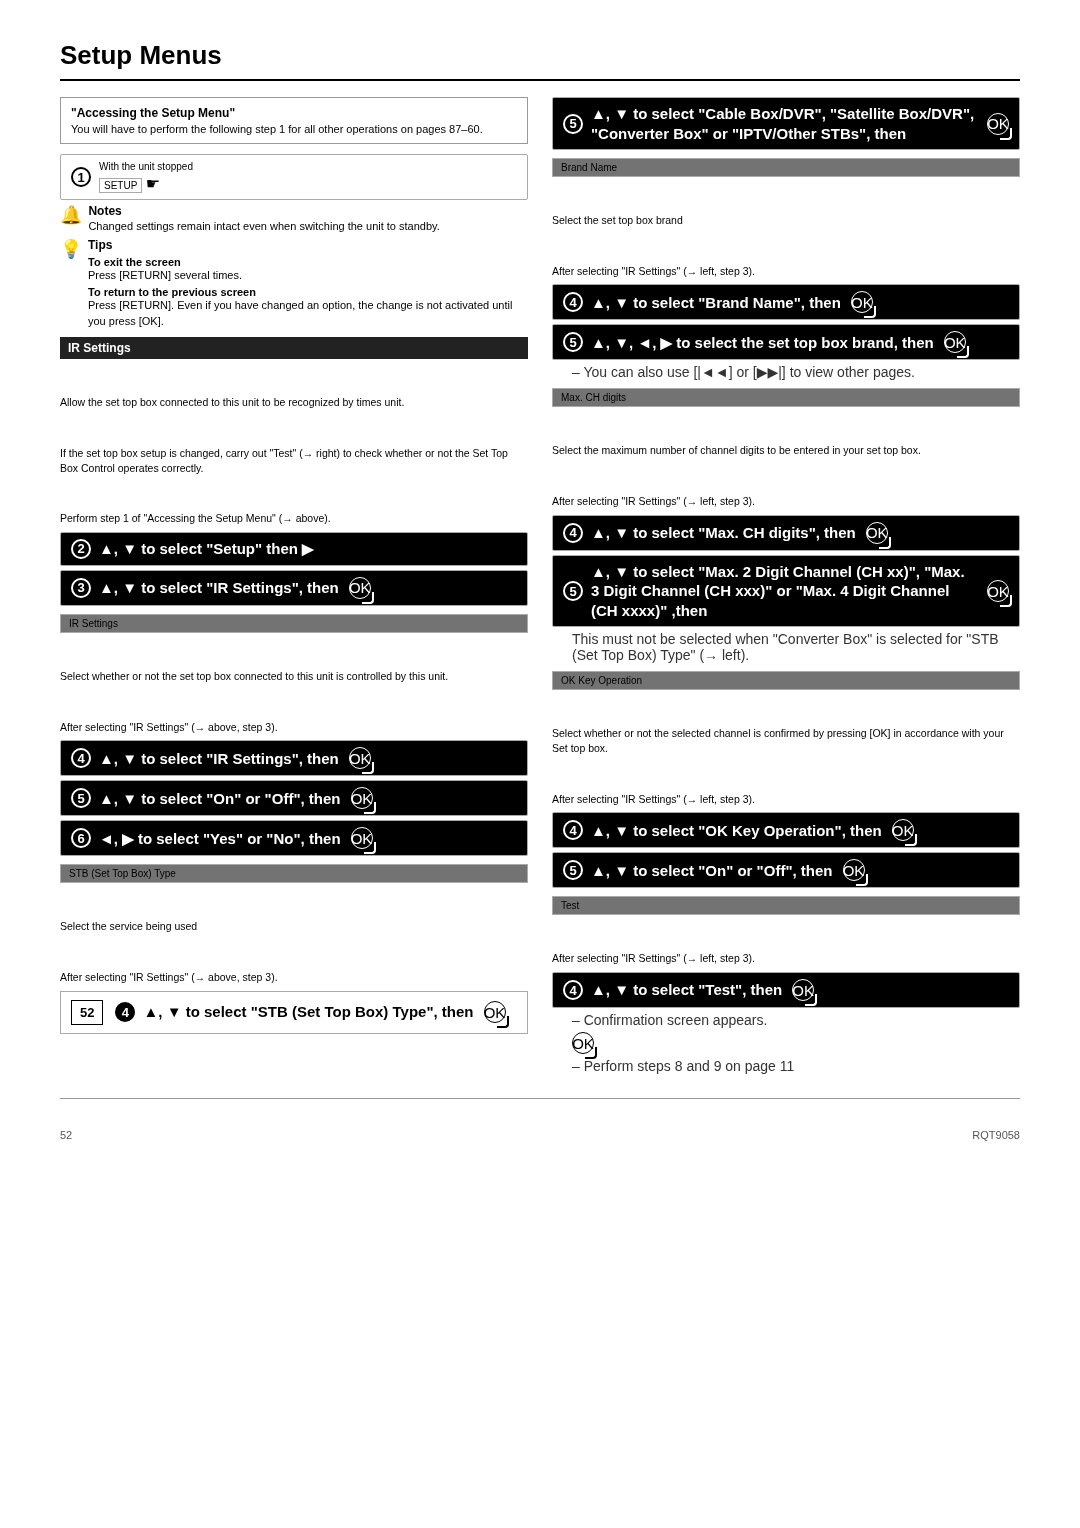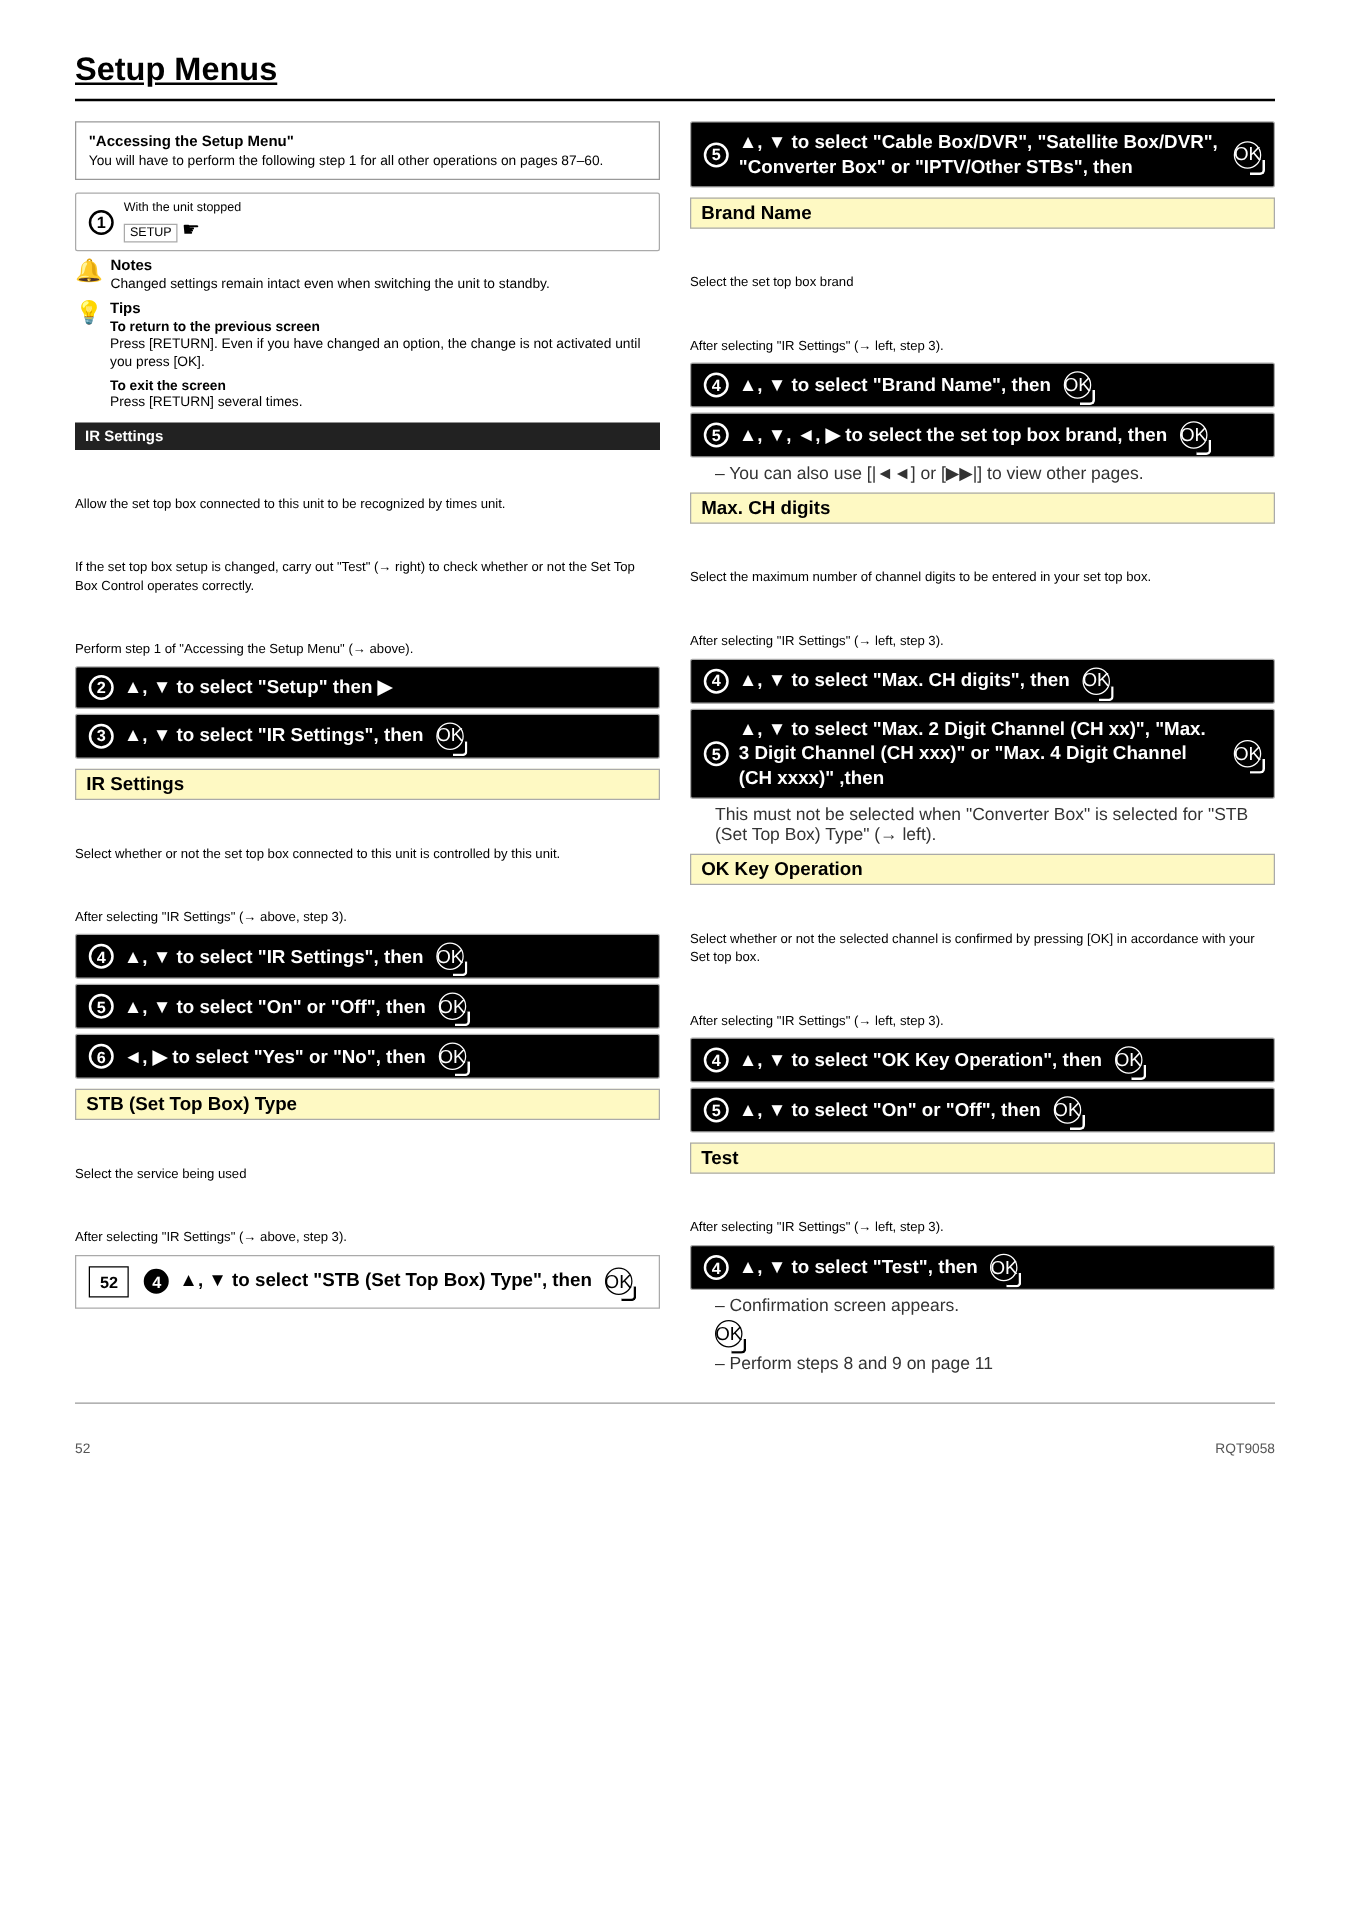--- a/index.html
+++ b/index.html
@@ -9,21 +9,20 @@
       background: #fff;
       color: #000;
       width: 1080px;
       min-height: 1528px;
       padding: 40px 60px;
     }
     h1 {
       font-size: 26px;
       font-weight: bold;
       margin-bottom: 8px;
-      text-decoration: underline;
     }
     .top-divider {
       border-top: 2px solid #000;
       margin-bottom: 16px;
     }
     .bottom-divider {
       border-top: 1px solid #999;
       margin-top: 20px;
     }
     .two-col {
@@ -118,24 +117,24 @@
     }
     .section-desc {
       font-size: 10.5px;
       margin-bottom: 6px;
       line-height: 1.4;
       margin-top: 36px;
     }
     .subsection-header {
       border: 1px solid #aaa;
       padding: 3px 8px;
-      font-size: 15px;
-      font-weight: bold;
+      font-size: 10px;
+      font-weight: normal;
       margin: 8px 0 3px 0;
-      background: #fef9c3;
+      background: #737373;
     }
     .notes-row {
       display: flex;
       align-items: flex-start;
       gap: 6px;
       margin-bottom: 6px;
     }
     .notes-icon {
       font-size: 18px;
       min-width: 22px;
@@ -224,27 +223,27 @@
       <div>
         <strong>Notes</strong>
         <div style="font-size:11px;margin-top:2px;">Changed settings remain intact even when switching the unit to standby.</div>
       </div>
     </div>
 
     <div class="tips-row">
       <span class="notes-icon">💡</span>
       <div>
         <strong>Tips</strong>
+        <div style="margin-top:4px;">
+          <div class="tips-bold">To exit the screen</div>
+          <div class="tips-text">Press [RETURN] several times.</div>
+        </div>
         <div style="margin-top:3px;">
           <div class="tips-bold">To return to the previous screen</div>
           <div class="tips-text">Press [RETURN]. Even if you have changed an option, the change is not activated until you press [OK].</div>
-        </div>
-        <div style="margin-top:4px;">
-          <div class="tips-bold">To exit the screen</div>
-          <div class="tips-text">Press [RETURN] several times.</div>
         </div>
       </div>
     </div>
 
     <div class="section-header">IR Settings</div>
     <div class="section-desc">Allow the set top box connected to this unit to be recognized by times unit.</div>
     <div class="section-desc">If the set top box setup is changed, carry out "Test" (→ right) to check whether or not the Set Top Box Control operates correctly.</div>
     <div class="section-desc">Perform step 1 of "Accessing the Setup Menu" (→ above).</div>
 
     <div class="step-box dark">

